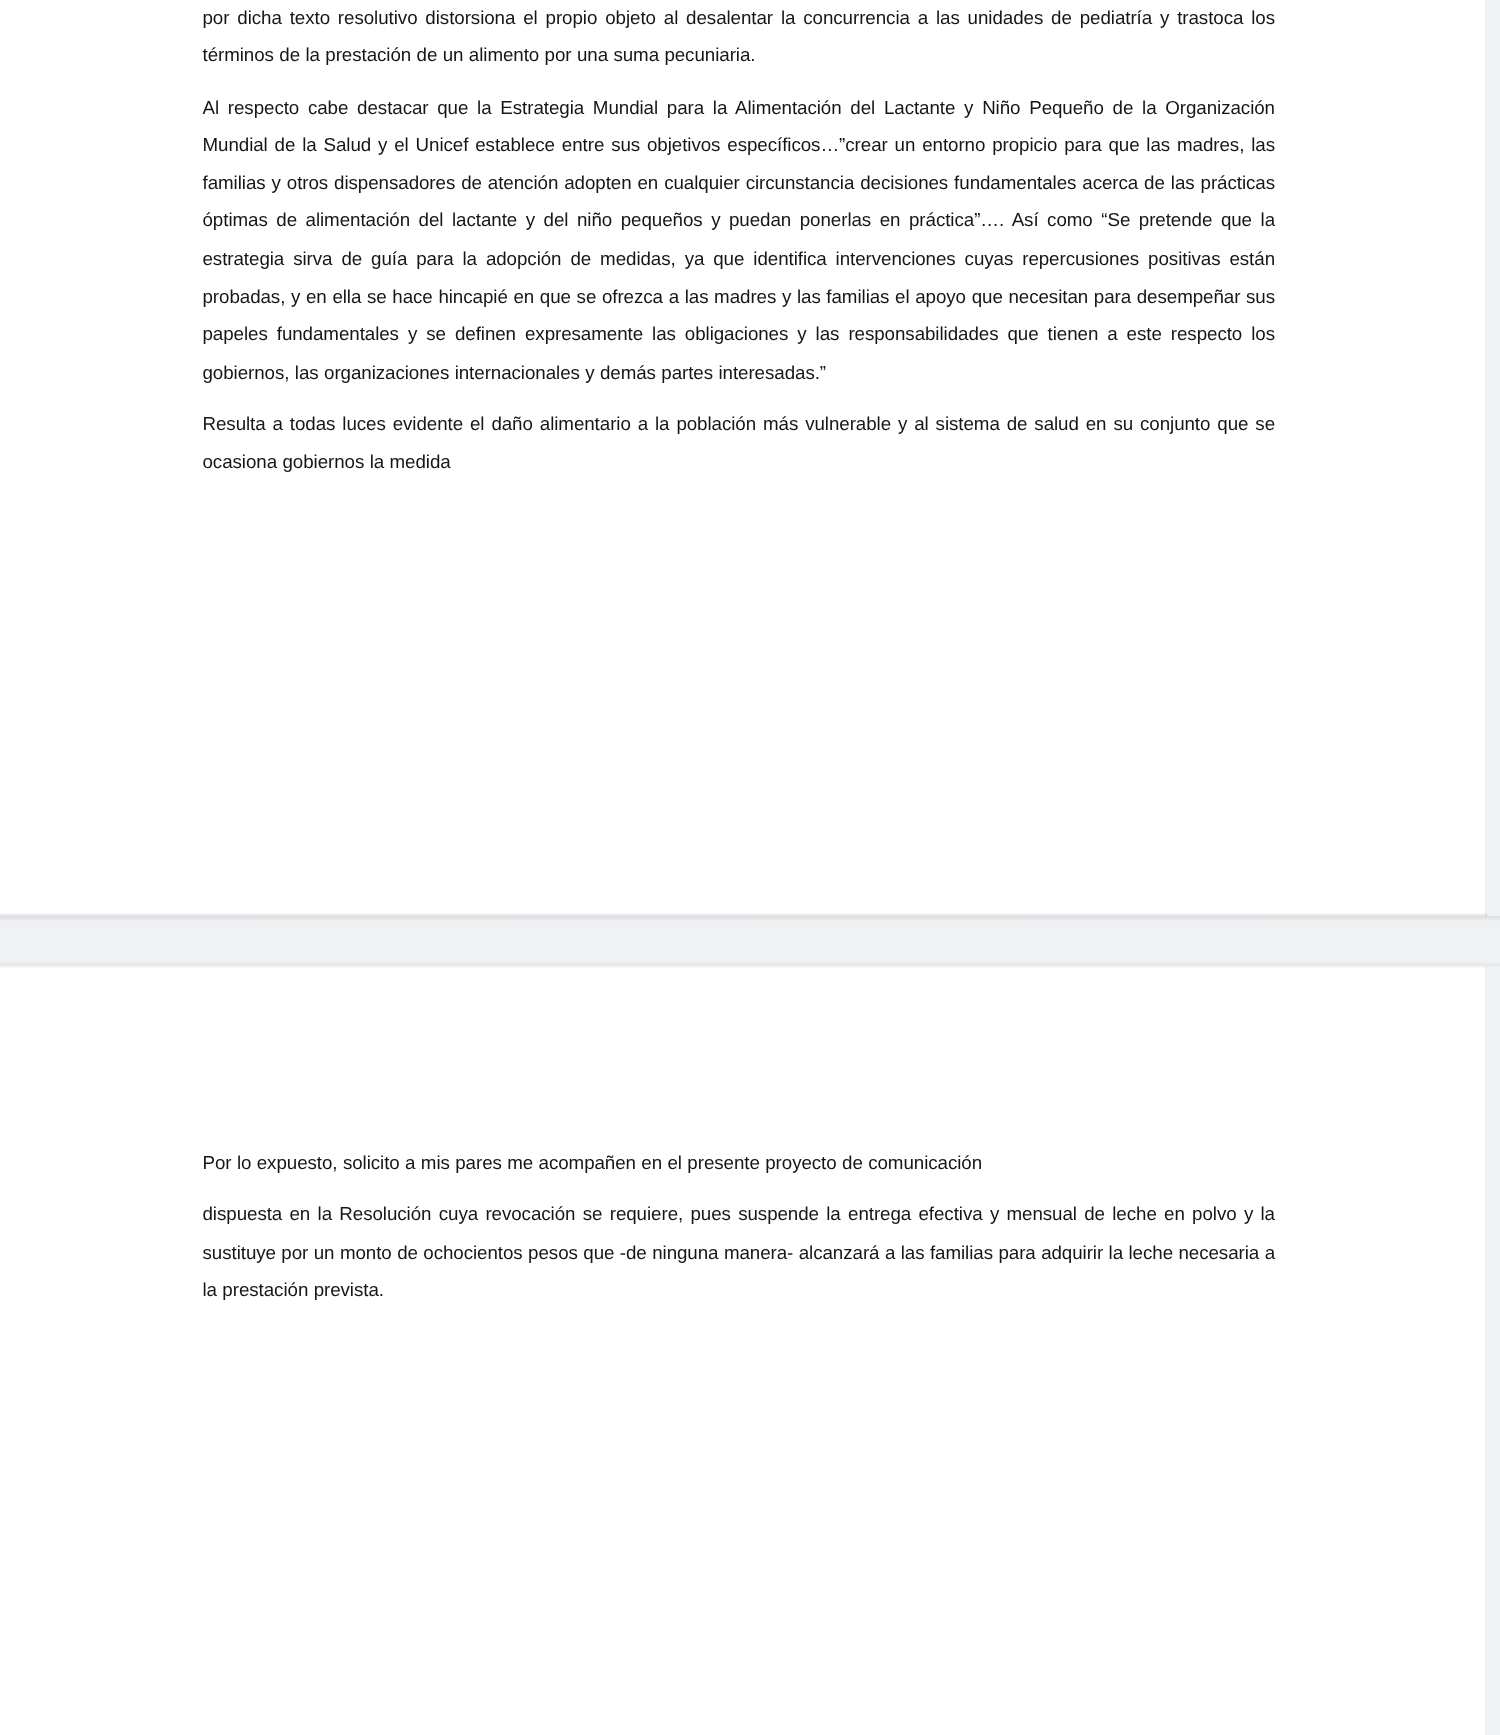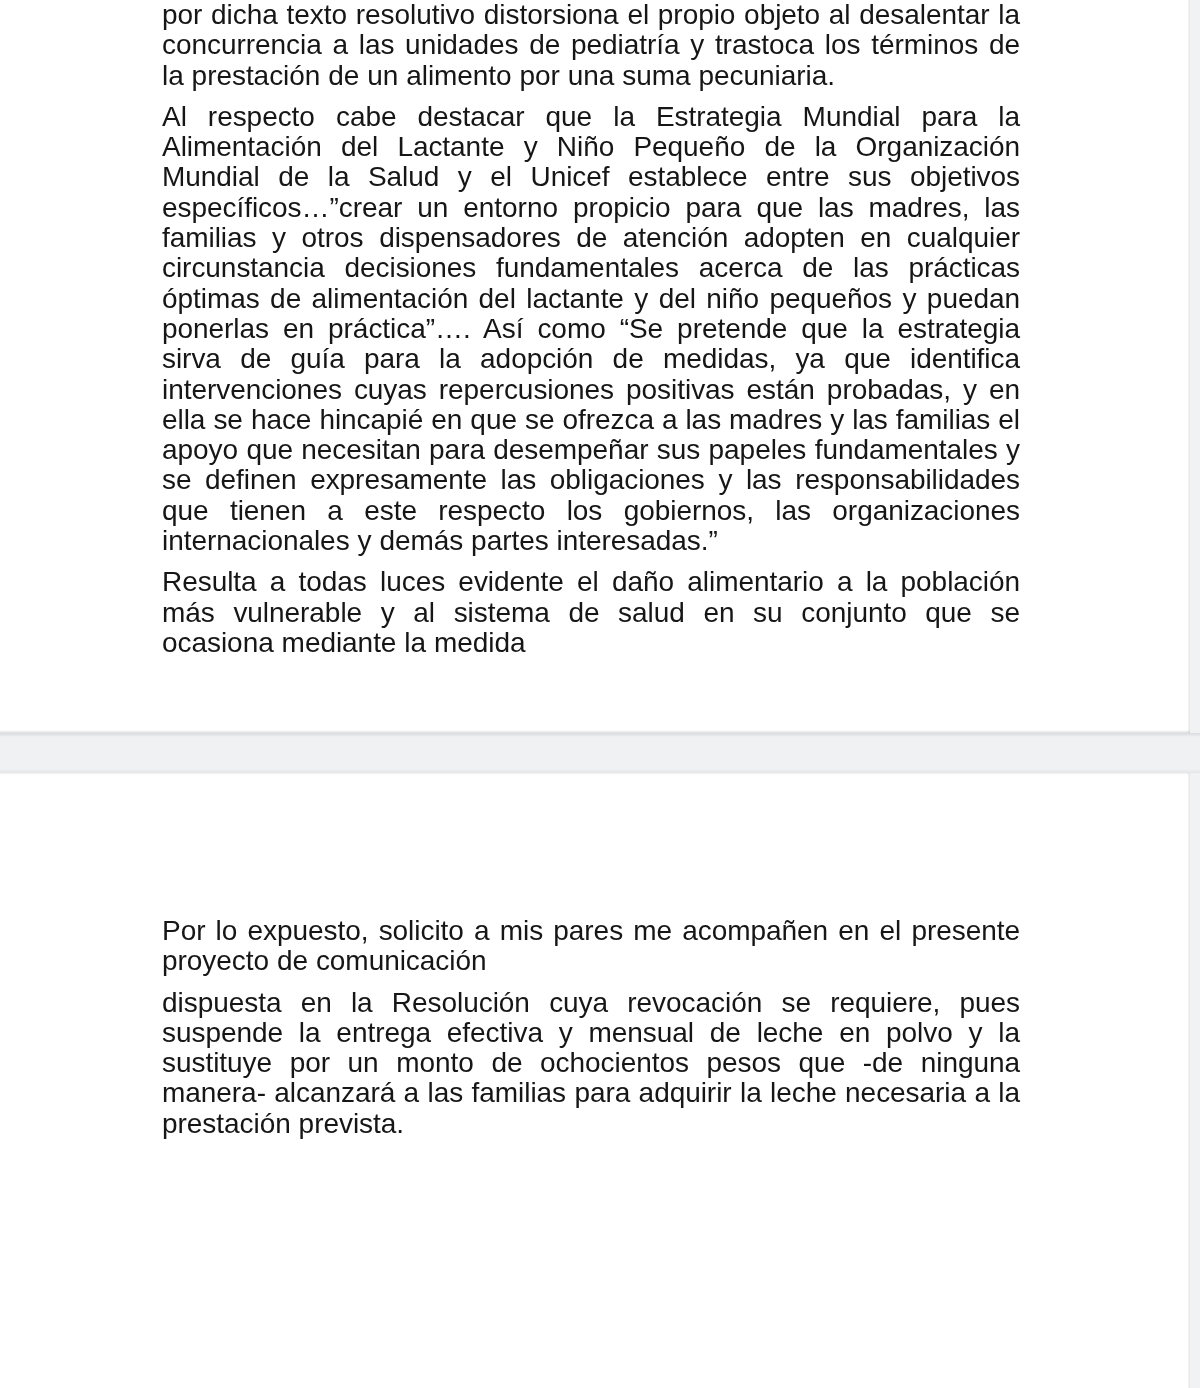--- a/index.html
+++ b/index.html
@@ -94,21 +94,21 @@
   .text-column {
     position: absolute;
     left: 162px;
     width: 858px;
   }
   .page-one .text-column { top: 262px; }
   .page-two .text-column { top: 143px; }
 
   p.body-paragraph {
     margin: 0 0 11px 0;
-    font-size: 28px;
+    font-size: 15px;
     line-height: 30.3px;
     color: #161616;
     text-align: justify;
     text-justify: inter-word;
     letter-spacing: -0.05px;
     word-spacing: 0.2px;
     -webkit-font-smoothing: antialiased;
   }
   p.body-paragraph:last-child {
     margin-bottom: 0;
@@ -116,21 +116,21 @@
 </style>
 </head>
 <body>
 
 <div class="document-viewer">
 
   <div class="page page-one">
     <div class="text-column">
       <p class="body-paragraph">por dicha texto resolutivo distorsiona el propio objeto al desalentar la concurrencia a las unidades de pediatría y trastoca los términos de la prestación de un alimento por una suma pecuniaria.</p>
       <p class="body-paragraph">Al respecto cabe destacar que la Estrategia Mundial para la Alimentación del Lactante y Niño Pequeño de la Organización Mundial de la Salud y el Unicef establece entre sus objetivos específicos…”crear un entorno propicio para que las madres, las familias y otros dispensadores de atención adopten en cualquier circunstancia decisiones fundamentales acerca de las prácticas óptimas de alimentación del lactante y del niño pequeños y puedan ponerlas en práctica”…. Así como “Se pretende que la estrategia sirva de guía para la adopción de medidas, ya que identifica intervenciones cuyas repercusiones positivas están probadas, y en ella se hace hincapié en que se ofrezca a las madres y las familias el apoyo que necesitan para desempeñar sus papeles fundamentales y se definen expresamente las obligaciones y las responsabilidades que tienen a este respecto los gobiernos, las organizaciones internacionales y demás partes interesadas.”</p>
-      <p class="body-paragraph">Resulta a todas luces evidente el daño alimentario a la población más vulnerable y al sistema de salud en su conjunto que se ocasiona mediante la medida</p>
+      <p class="body-paragraph">Resulta a todas luces evidente el daño alimentario a la población más vulnerable y al sistema de salud en su conjunto que se ocasiona gobiernos la medida</p>
     </div>
   </div>
 
   <div class="page-gap">
     <div class="gap-top-shadow"></div>
     <div class="gap-bottom-shadow"></div>
   </div>
 
   <div class="page page-two">
     <div class="text-column">

